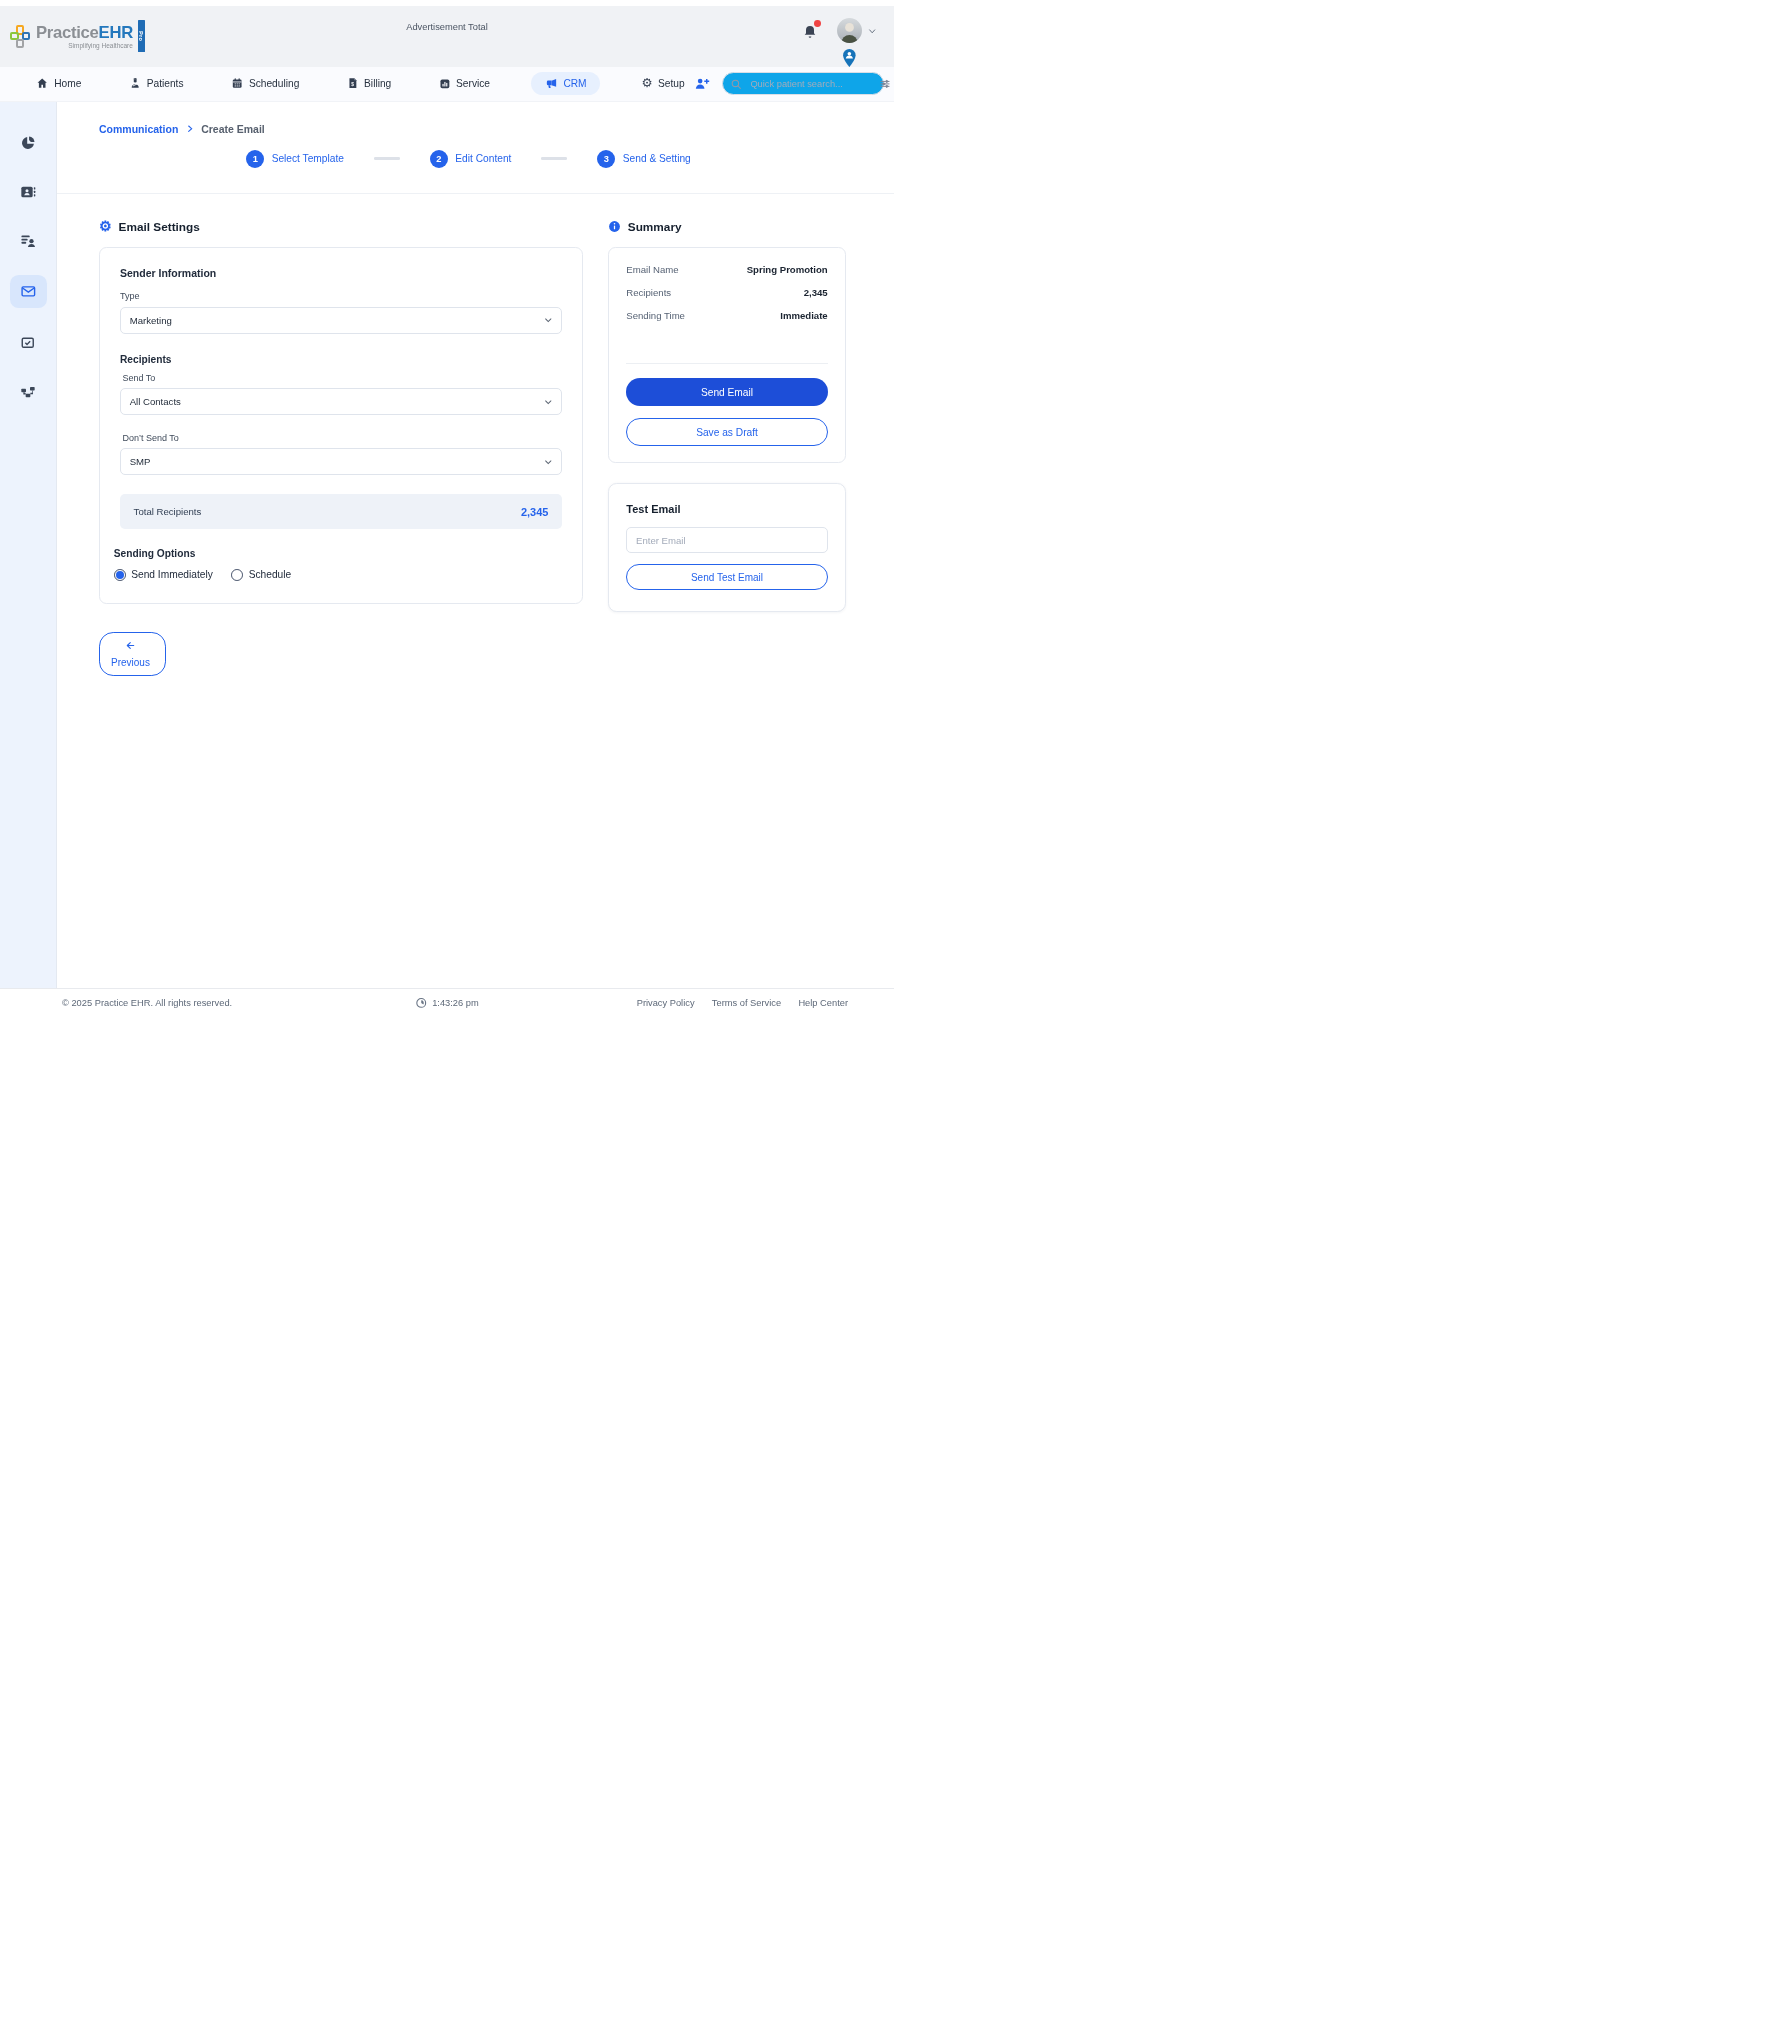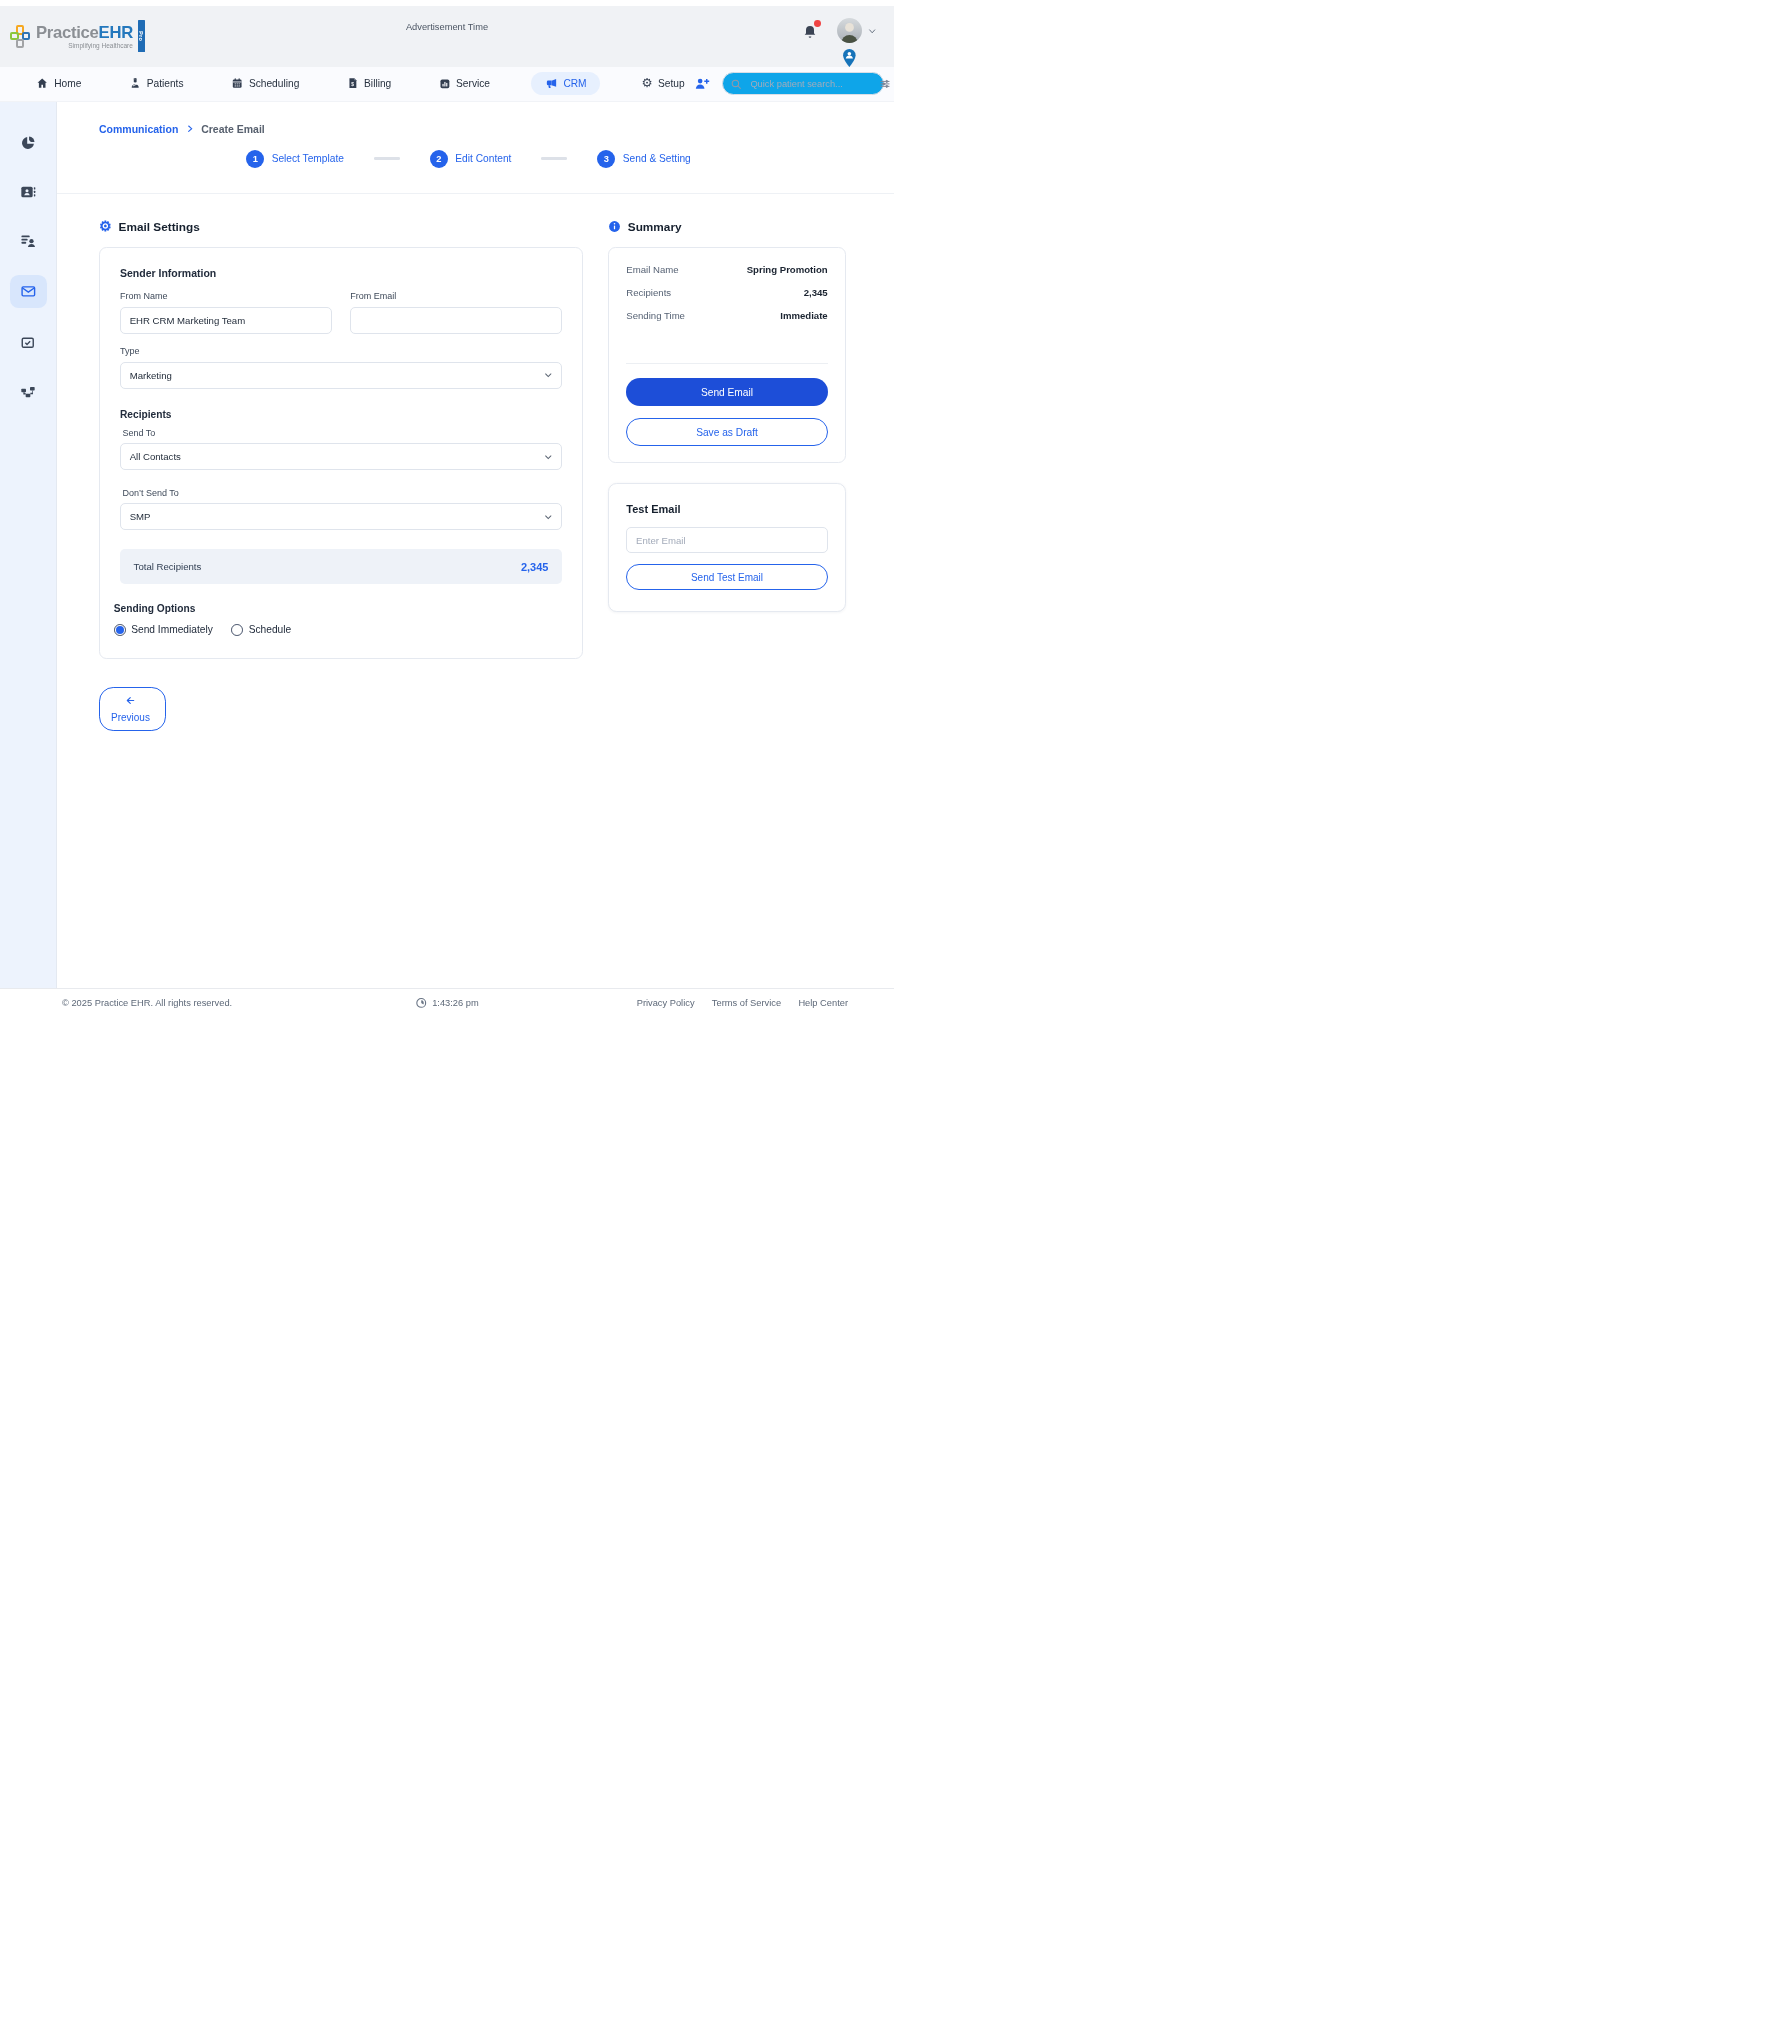--- a/index.html
+++ b/index.html
@@ -140,21 +140,21 @@
         <span class="lc-gray"></span>
     </span>
     <span class="logo-textcol">
       <span class="logo-line"><span class="logo-word">Practice</span><span class="logo-accent">EHR</span></span>
       <span class="logo-tag">Simplifying Healthcare</span>
     </span>
     <span class="pro-badge">
         <b>Pro</b>
       </span>
   </div>
-  <div class="ad-text">Advertisement Time</div>
+  <div class="ad-text">Advertisement Total</div>
   <div class="header-right">
     <span class="bell-wrap">
       <svg width="16" height="16" viewBox="0 0 24 24" fill="#3b4454">
           <path d="M12 3a6 6 0 0 0-6 6v5l-1.9 2.3h15.8L18 14V9a6 6 0 0 0-6-6z"></path>
           <path d="M10 18.8a2 2 0 0 0 4 0z"></path>
         </svg>
       <span class="bell-dot"></span>
     </span>
     <span class="avatar">
       <svg width="25" height="25" viewBox="0 0 40 40">
@@ -380,30 +380,20 @@
 
       <div class="col-main">
         <div class="sec-title">
           <span class="gear-glyph">⚙</span>
           <span>Email Settings</span>
         </div>
 
         <div class="card form">
           <div class="sub-head">Sender Information</div>
 
-          <div class="grid2">
-            <div>
-              <div class="f-label">From Name</div>
-              <input class="input" type="text" value="EHR CRM Marketing Team" style="">
-            </div>
-            <div>
-              <div class="f-label">From Email</div>
-              <input class="input" type="text" value="" style="">
-            </div>
-          </div>
 
           <div class="f-label">Type</div>
           <div class="select-wrap">
             <div class="select-box">
                 <span>Marketing</span>
               </div>
             <span class="select-chev">
                 <svg width="10.5" height="10.5" viewBox="0 0 24 24" fill="none" stroke="#5a6472" stroke-width="2.4" stroke-linecap="round">
                   <polyline points="6,9 12,15 18,9"></polyline>
                 </svg>

